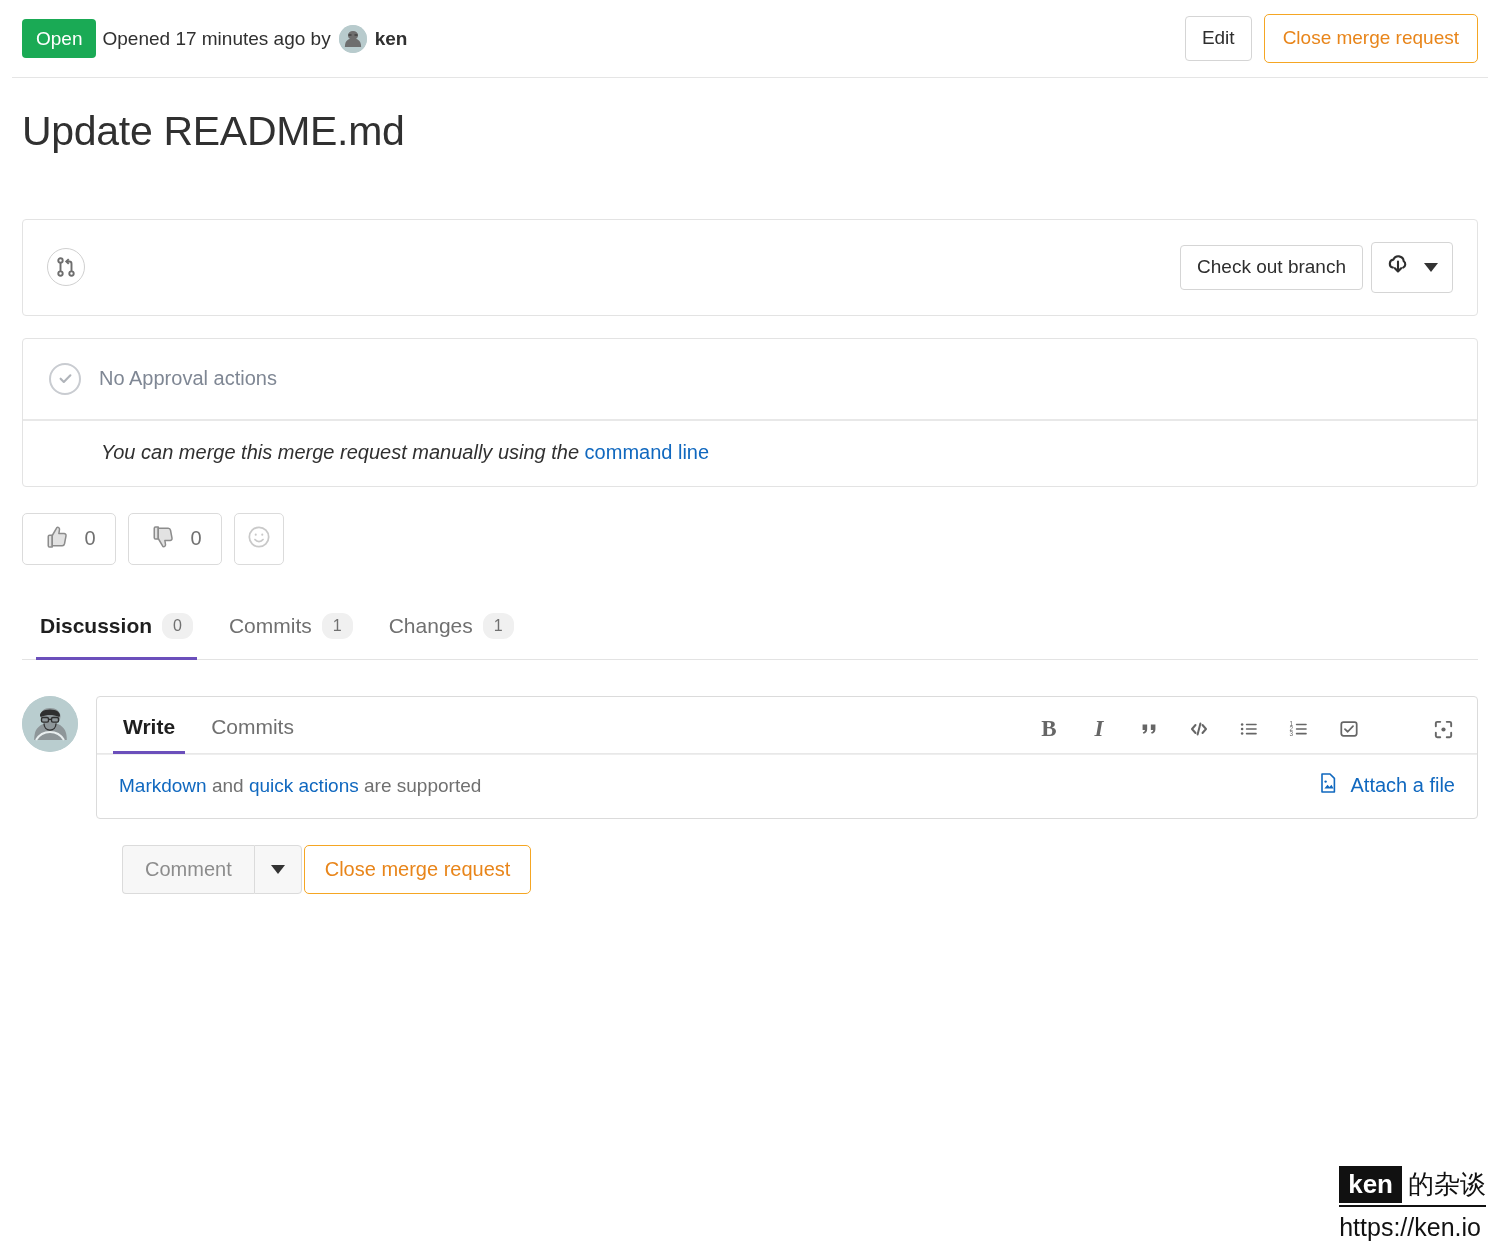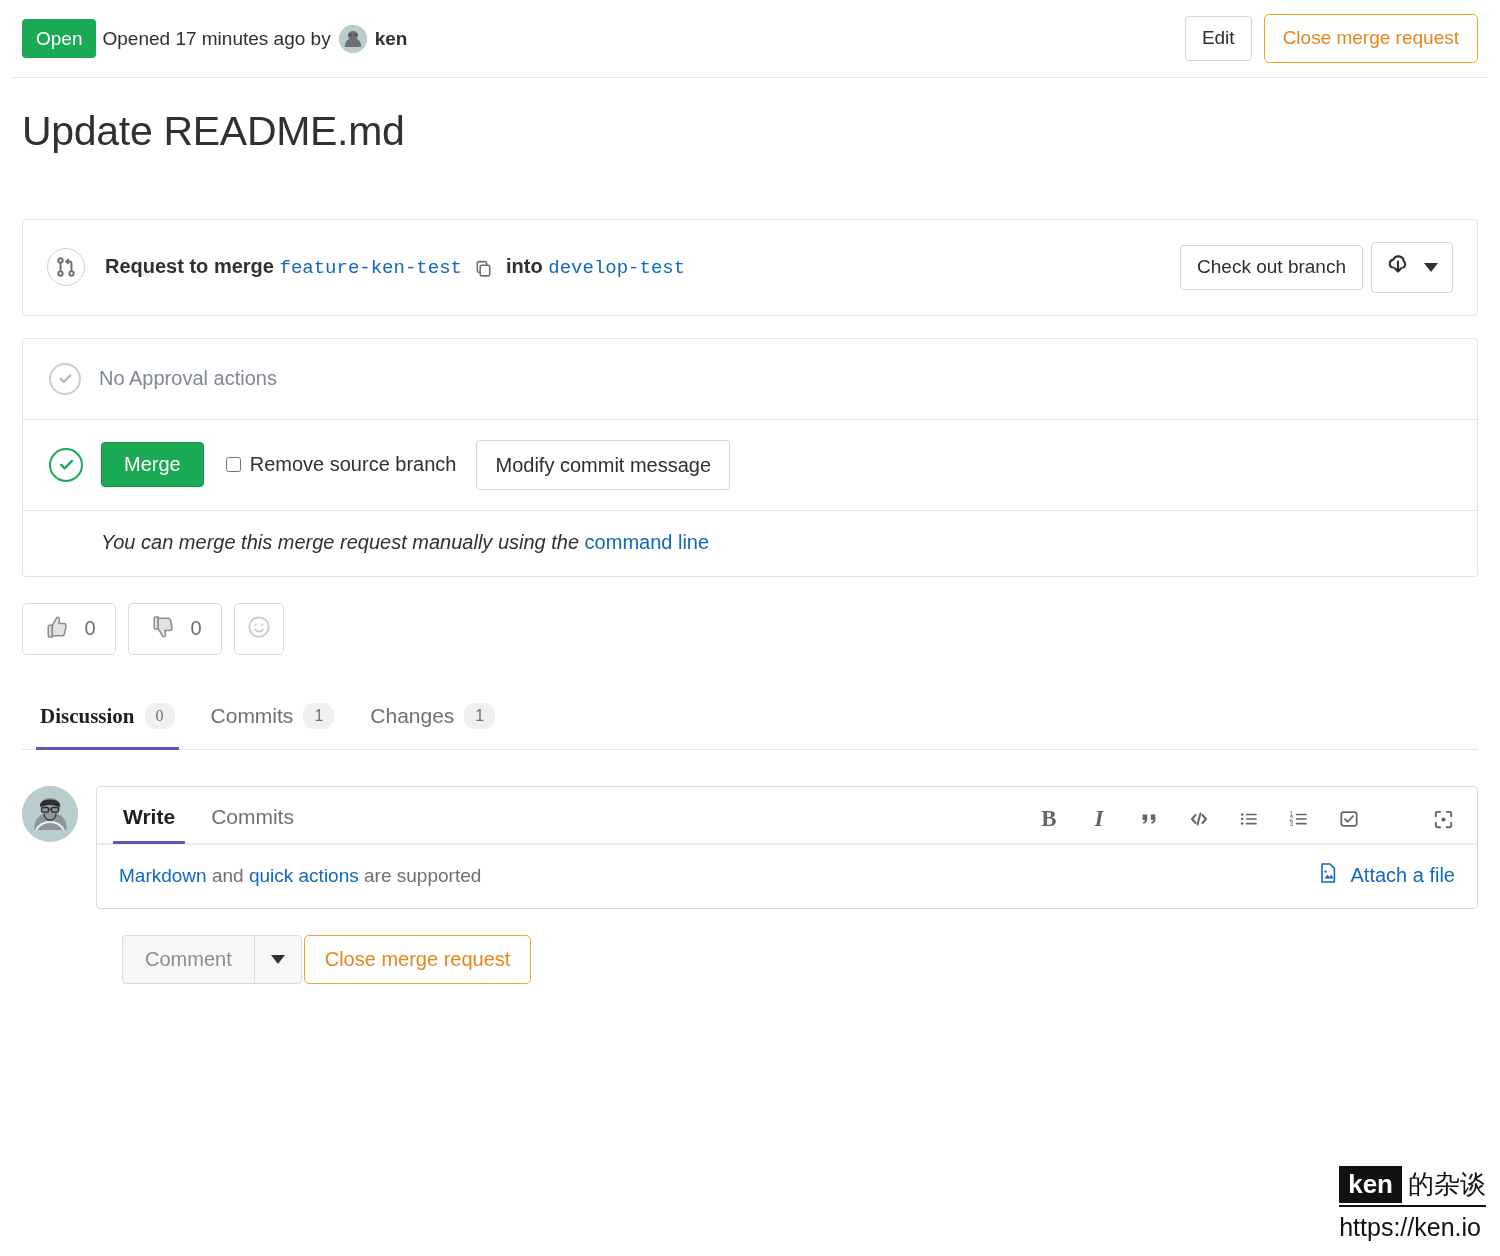--- a/index.html
+++ b/index.html
@@ -125,21 +125,21 @@
   .reaction .count { font-size: 20px; color: #707070; }
   .reaction-emoji { width: 50px; justify-content: center; min-width: 0; }
 
   
   .tabs-wrap { margin: 34px 10px 0 10px; border-bottom: 1px solid #e3e3e3; display: flex; }
   .tab {
     display: flex; align-items: center; gap: 10px;
     padding: 14px 18px 20px 18px; cursor: pointer;
     font-size: 21px; color: #707070; position: relative;
   }
-  .tab.active { color: #1f1f1f; font-weight: bold; font-family: Liberation Serif, serif; }
+  .tab.active { color: #1f1f1f; font-weight: bold; }
   .tab.active::after {
     content: ""; position: absolute; left: 14px; right: 14px; bottom: -1px;
     height: 3px; background: #6b4fbb;
   }
   .pill {
     background: #f0f0f0; color: #707070; border-radius: 11px;
     font-size: 16px; font-weight: normal; padding: 3px 11px; line-height: 1.3;
   }
 
   
@@ -229,32 +229,20 @@
     <div class="widget-row">
       <span class="circle-icon">
         <svg width="22" height="22" viewBox="0 0 16 16" fill="none" stroke="#6e6e6e" stroke-width="1.4">
           <circle cx="4" cy="3.2" r="1.6"></circle>
             <circle cx="4" cy="12.8" r="1.6"></circle>
           <circle cx="12" cy="12.8" r="1.6"></circle>
           <path d="M4 4.8v6.4M12 11.2V5.6a1.6 1.6 0 0 0-1.6-1.6H8.4"></path>
           <path d="M10 2.3 8.2 4l1.8 1.7" fill="none"></path>
         </svg>
       </span>
-      <span class="merge-text">
-        <b>Request to merge</b>
-        <span class="branch">feature-ken-test</span>
-        <span class="copy-btn">
-          <svg width="19" height="19" viewBox="0 0 16 16" fill="none" stroke="#6e6e6e" stroke-width="1.3">
-            <rect x="5.2" y="5.2" width="8" height="9" rx="1.2"></rect>
-            <path d="M10.6 5.2V3.6A1.4 1.4 0 0 0 9.2 2.2H4.2A1.4 1.4 0 0 0 2.8 3.6v6.2a1.4 1.4 0 0 0 1.4 1.4h1"></path>
-          </svg>
-        </span>
-        <b>into</b>
-        <span class="branch">develop-test</span>
-      </span>
       <span class="widget-actions">
         <button class="btn">Check out branch</button>
         <button class="btn btn-dl">
           <span>
             <svg width="24" height="24" viewBox="0 0 16 16" fill="none" stroke="#2e2e2e" stroke-width="1.4" stroke-linecap="round" stroke-linejoin="round">
               <path d="M4.6 10.4a2.7 2.7 0 0 1 .3-5.3 3.6 3.6 0 0 1 6.9 1 2.5 2.5 0 0 1-.4 4.3"></path>
               <path d="M8 6.4v6.4M5.9 10.8 8 13l2.1-2.2"></path>
             </svg>
           </span>
           <span class="caret"></span>
@@ -267,33 +255,20 @@
     <div class="approval-row">
       <span class="check-circle-grey">
         <svg width="17" height="17" viewBox="0 0 16 16" fill="none" stroke="#b0b4ba" stroke-width="2" stroke-linecap="round" stroke-linejoin="round">
             <path d="M3.4 8.2 6.4 11.2 12.6 5"></path>
           </svg>
       </span>
       <span class="approval-text">No Approval actions</span>
     </div>
     <div class="divider"></div>
 
-    <div class="merge-row">
-      <span class="check-circle-green">
-        <svg width="19" height="19" viewBox="0 0 16 16" fill="none" stroke="#1aaa55" stroke-width="2" stroke-linecap="round" stroke-linejoin="round">
-            <path d="M3.4 8.2 6.4 11.2 12.6 5"></path>
-          </svg>
-      </span>
-      <button class="btn-merge">Merge</button>
-      <label class="chk-wrap">
-        <input type="checkbox" style="">
-        <span>Remove source branch</span>
-      </label>
-      <button class="btn btn-modify">Modify commit message</button>
-    </div>
     <div class="divider"></div>
 
     <div class="manual-row">
       <span class="manual-text"><span>You can merge this merge request manually using the</span>
         <a class="link">command line</a>
       </span>
     </div>
   </div>
 
   <div class="reactions">

